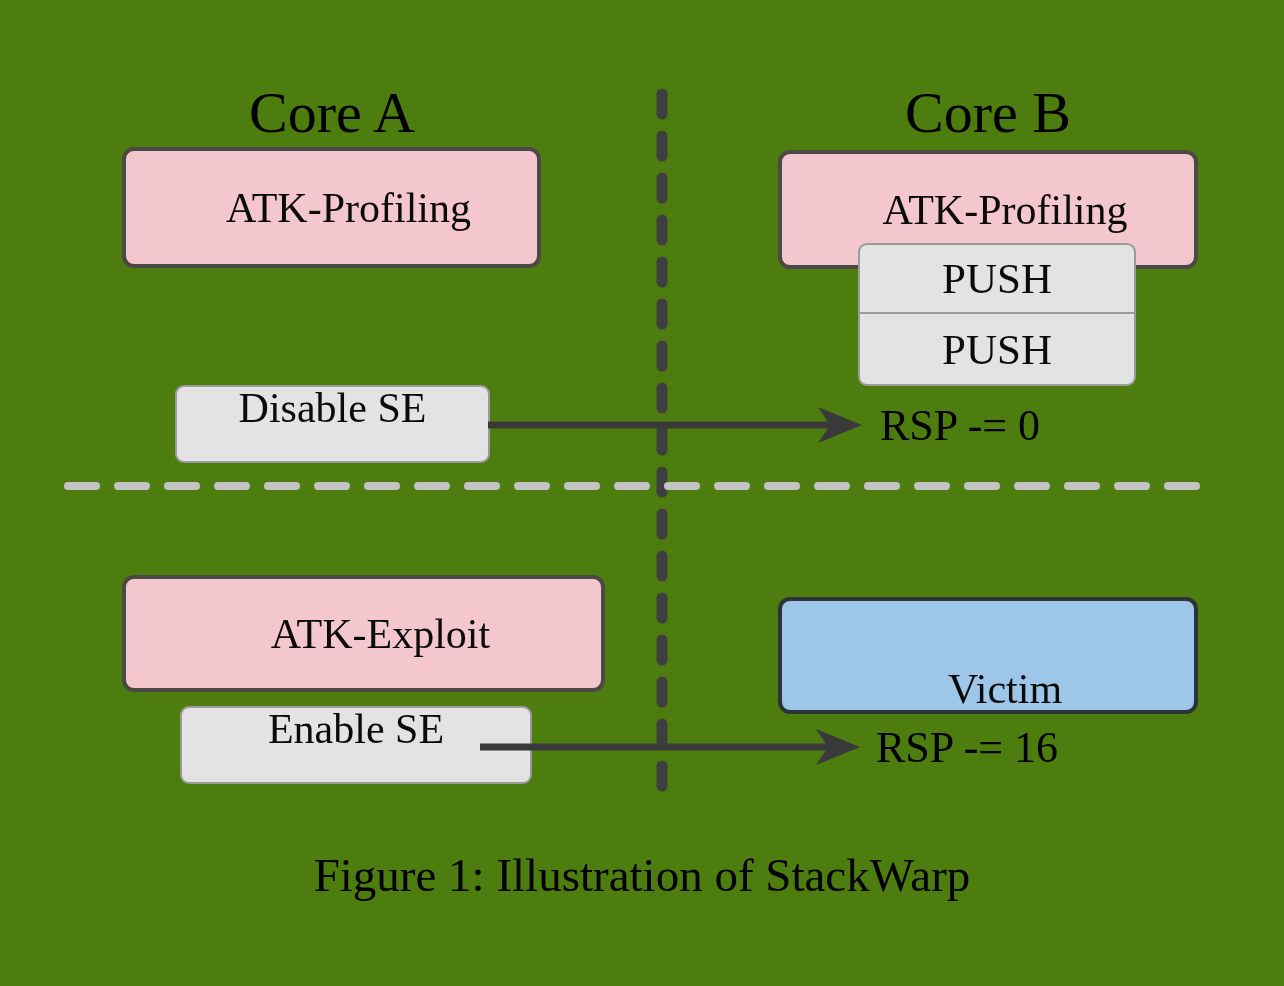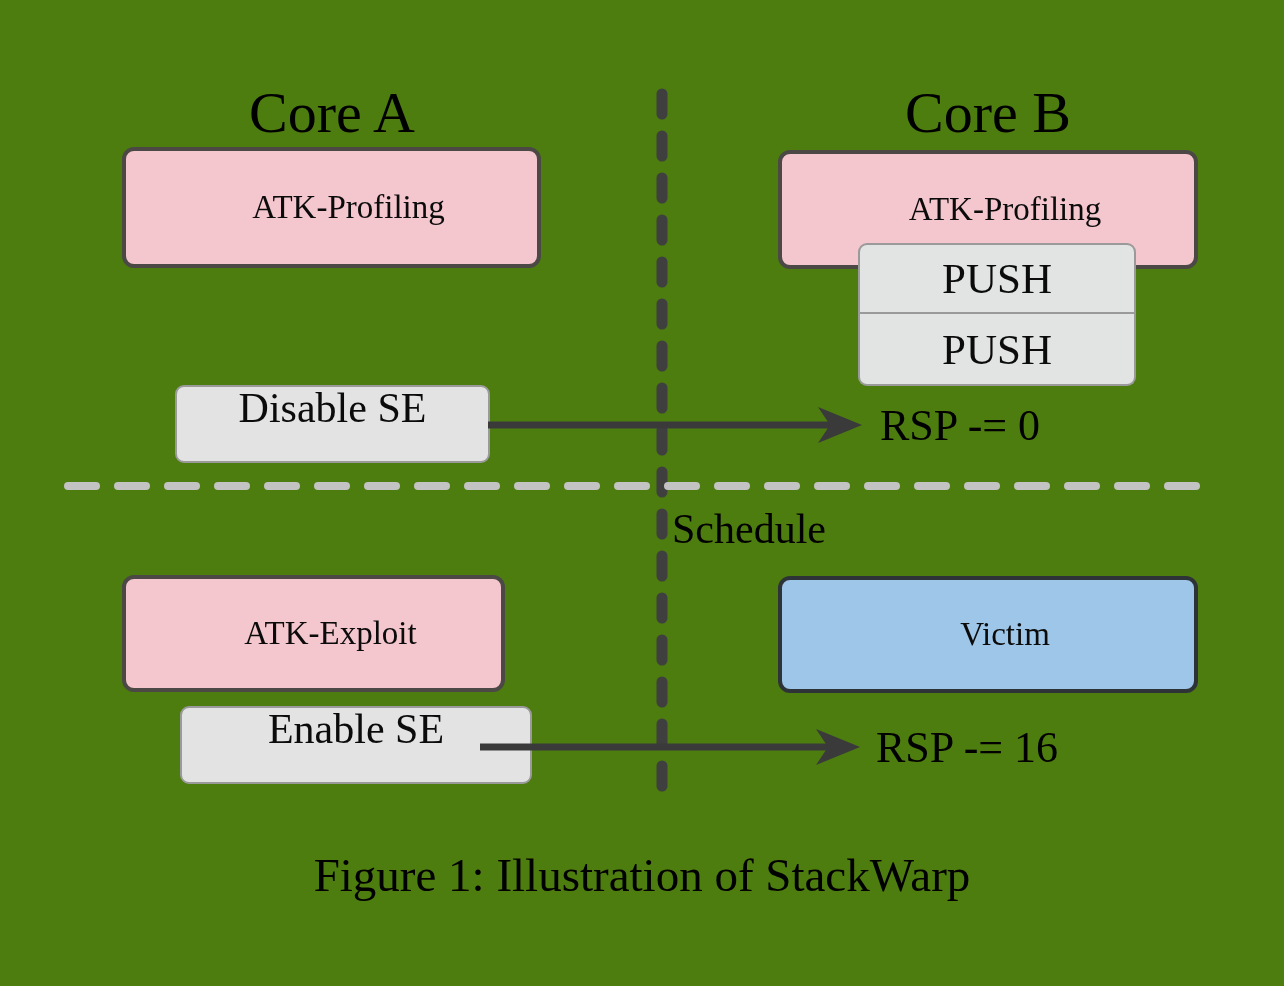--- a/index.html
+++ b/index.html
@@ -32,21 +32,21 @@
     color: #000000;
   }
 
   
   .proc-box {
     border: 4px solid #4b4846;
     border-radius: 12px;
     display: flex;
     align-items: center;
     justify-content: center;
-    font-size: 33px;
+    font-size: 42px;
     line-height: 1;
     white-space: nowrap;
     color: #0b0b0b;
     padding-left: 34px;
   }
   .proc-box.attacker { background: #f4c6ce; }
   .proc-box.victim   { background: #9dc6e8; border-color: #2e3338; }
 
   
   .op-box {
@@ -139,27 +139,26 @@
     <span>Disable SE</span>
   </div>
 
   <svg class="abs arrow-svg" style="left:486px; top:404px;" width="380" height="42" viewBox="0 0 380 42">
     <line x1="2" y1="21" x2="348" y2="21" stroke="#3a3a3a" stroke-width="7" stroke-linecap="butt"></line>
     <path d="M 376 21 L 332 3 L 344 21 L 332 39 Z" fill="#3a3a3a"></path>
   </svg>
 
   <div class="abs plain-label" style="left:880px; top:404px;">RSP -= 0</div>
 
-  <div class="abs schedule-label" style="left:672px; top:508px;">Schedule</div>
 
-  <div class="abs proc-box attacker" style="left:122px; top:575px; width:383px; height:117px;">
+  <div class="abs proc-box attacker" style="left:122px; top:575px; width:483px; height:117px;">
     <span>ATK-Exploit</span>
   </div>
 
-  <div class="abs proc-box victim" style="left:778px; top:576px; width:420px; height:117px;">
+  <div class="abs proc-box victim" style="left:778px; top:597px; width:420px; height:117px;align-items:flex-end;">
     <span>Victim</span>
   </div>
 
   <div class="abs op-box" style="left:180px; top:706px; width:352px; height:78px;">
     <span>Enable SE</span>
   </div>
 
   <svg class="abs arrow-svg" style="left:478px; top:726px;" width="386" height="42" viewBox="0 0 386 42">
     <line x1="2" y1="21" x2="354" y2="21" stroke="#3a3a3a" stroke-width="7" stroke-linecap="butt"></line>
     <path d="M 382 21 L 338 3 L 350 21 L 338 39 Z" fill="#3a3a3a"></path>

